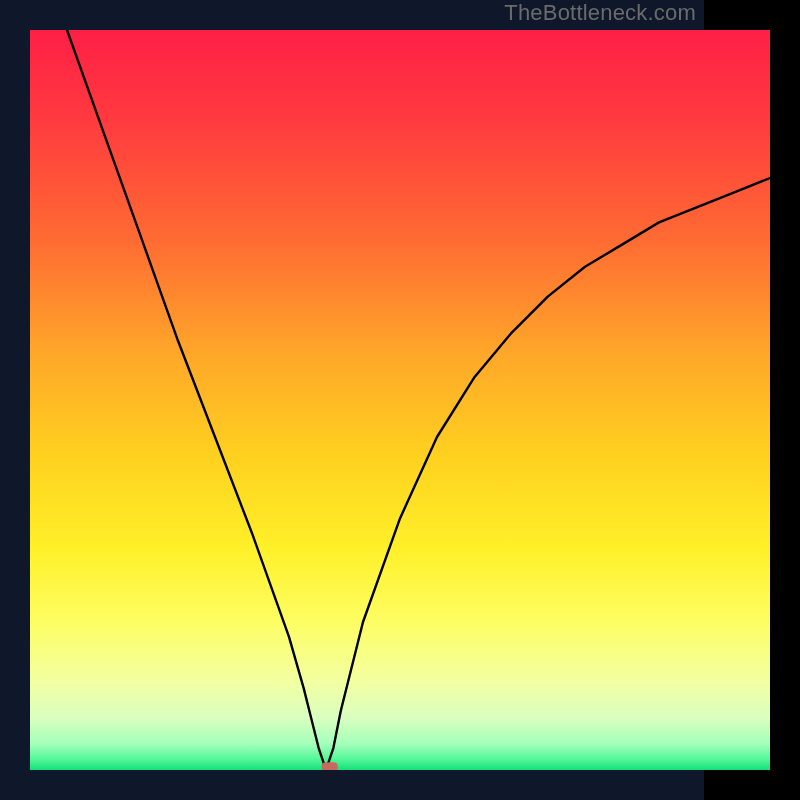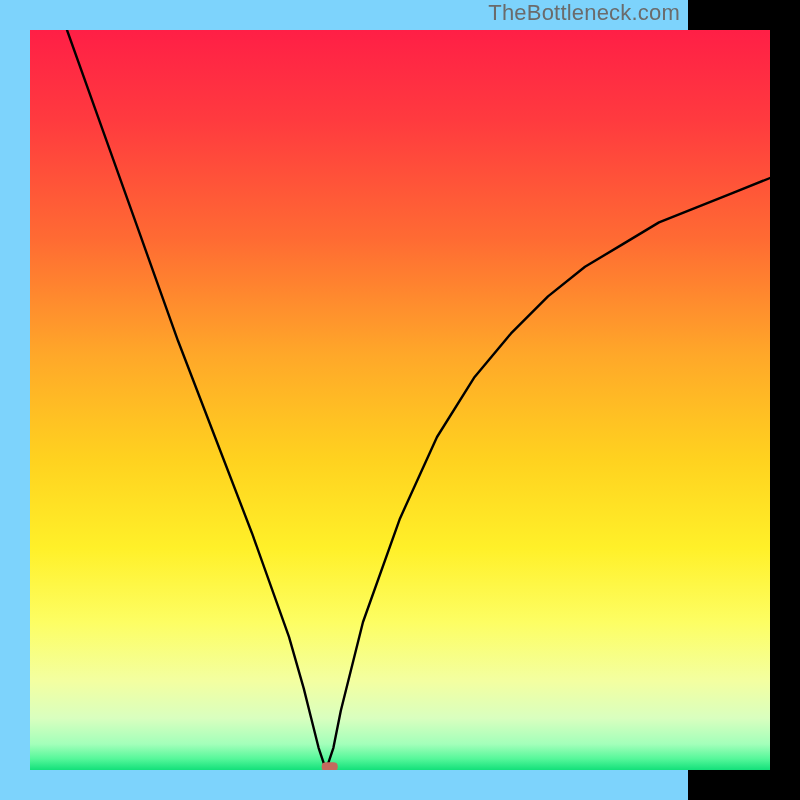--- a/index.html
+++ b/index.html
@@ -8,21 +8,22 @@
     width: 800px;
     height: 800px;
     background: #000;
     font-family: Arial, Helvetica, sans-serif;
     overflow: hidden;
   }
   .frame {
     position: relative;
     width: 688px;
     height: 800px;
-    background: #7dd3fc;
+    background: #0f172a;
+    padding-left: 16px;
   }
   .watermark {
     position: absolute;
     top: 0px;
     right: 8px;
     color: #6b6b6b;
     font-size: 22px;
     letter-spacing: 0.2px;
     font-weight: 500;
     z-index: 10;

